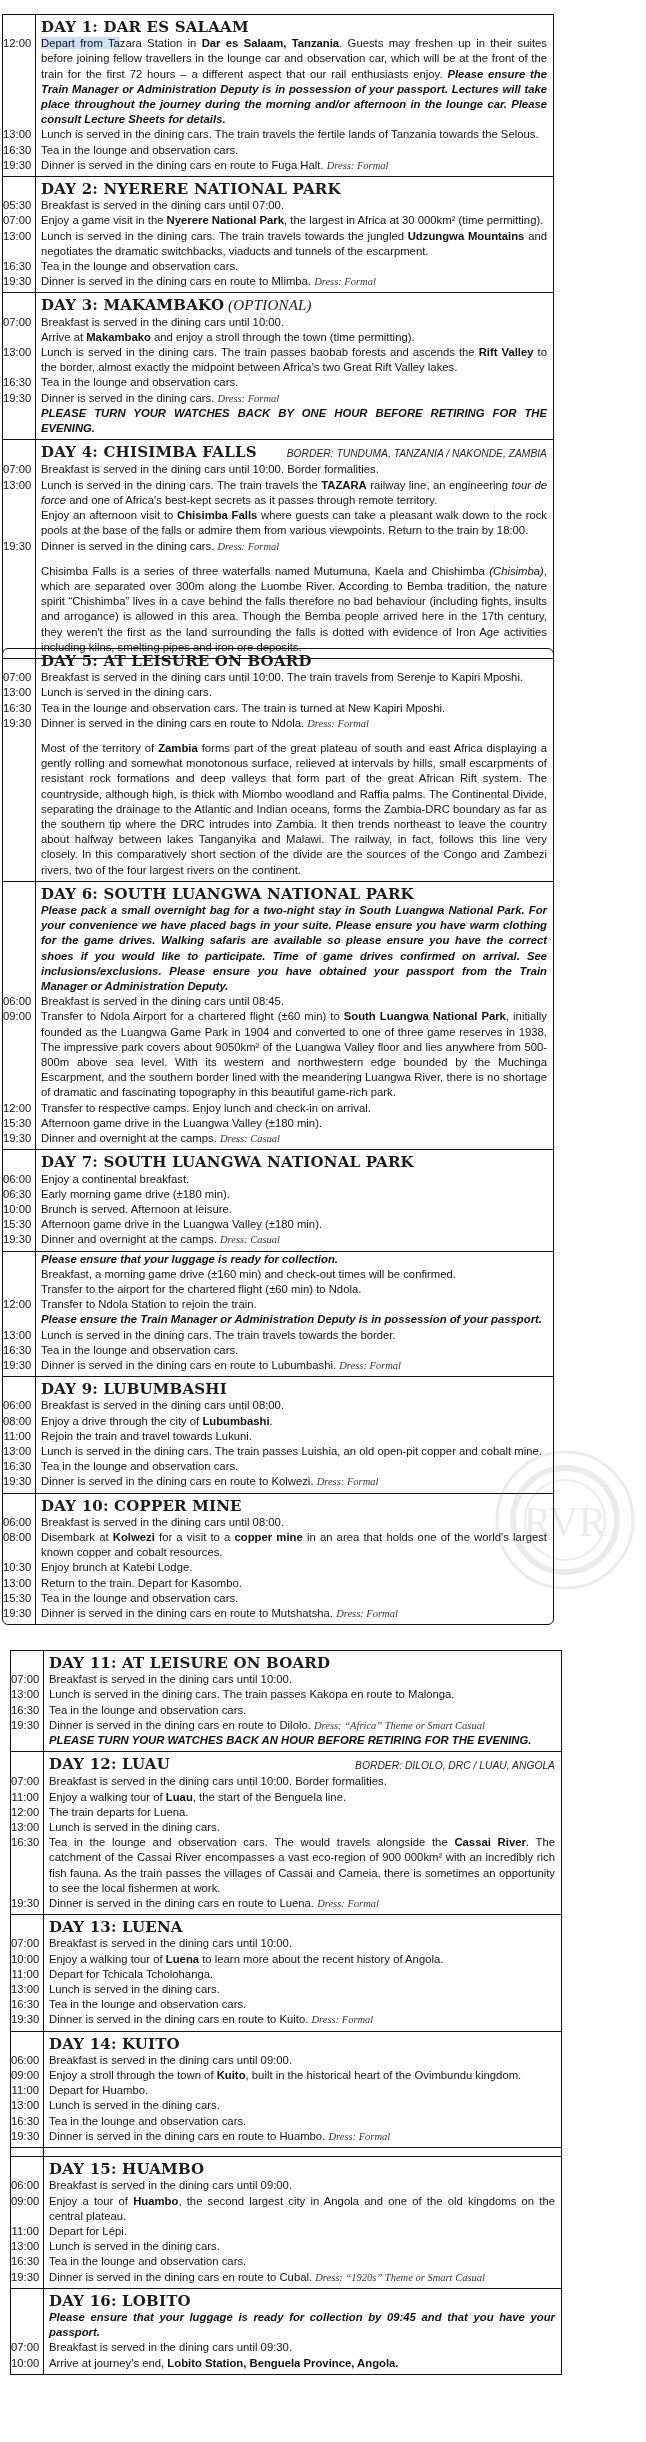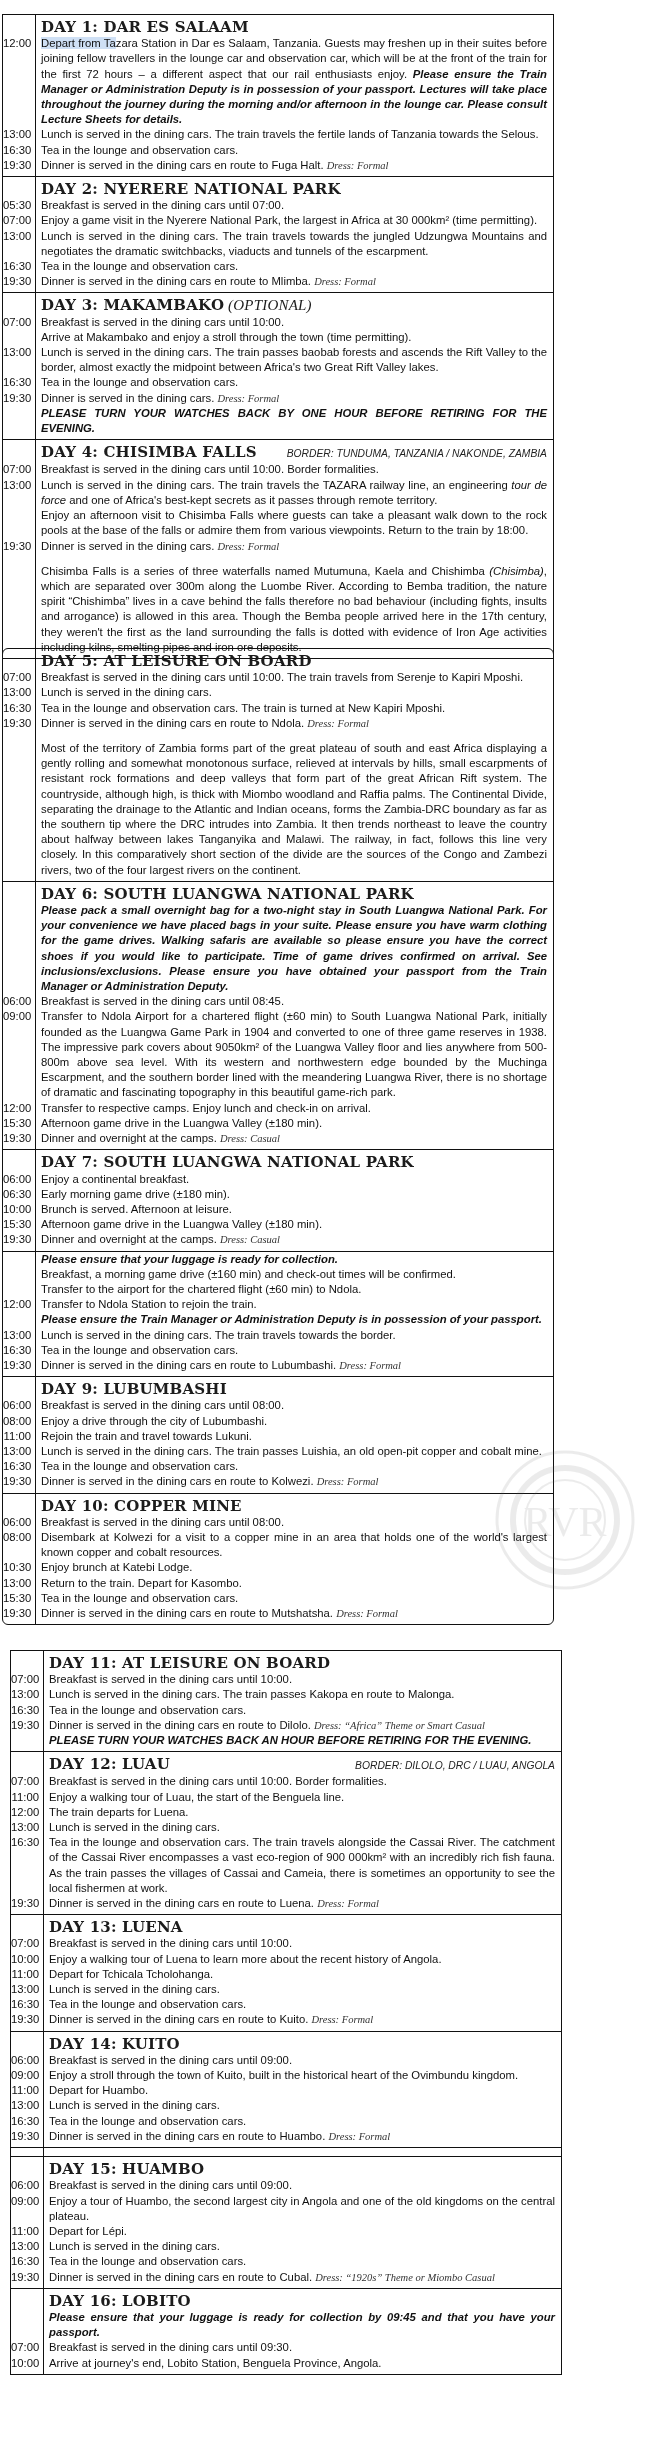--- a/index.html
+++ b/index.html
@@ -10,21 +10,21 @@
   .day:first-child { border-top: none; }
   .row { display: flex; line-height: 15.2px; }
   .time { width: 33px; flex: 0 0 33px; text-align: right; padding-right: 4px; box-sizing: border-box; border-right: 1.5px solid #111; }
   .txt { flex: 1; padding-left: 5px; padding-right: 6px; text-align: justify; }
   .title-row .txt { padding-top: 5px; padding-bottom: 1px; display: flex; align-items: baseline; justify-content: space-between; }
   .day-title { font-family: "DejaVu Serif", "Liberation Serif", serif; font-weight: bold; font-size: 15px; color: #1c1c1c; letter-spacing: 0.2px; }
   .day-title .opt { font-family: "Liberation Serif", serif; font-weight: normal; font-style: italic; font-size: 15px; }
   .border-note { font-style: italic; font-size: 10.3px; color: #222; white-space: nowrap; }
   .dress { font-family: "Liberation Serif", serif; font-style: italic; font-size: 10.5px; color: #333; }
   .bi { font-weight: bold; font-style: italic; }
-  b { font-weight: normal; }
+  b { font-weight: bold; }
   .spacer { height: 10px; }
   .gap-row .txt, .gap-row .time { height: 8px; }
   .hl { background: #cfe0f5; }
   .watermark { position: absolute; left: 490px; top: 1430px; width: 150px; height: 180px; opacity: 0.12; pointer-events: none; }
 </style>
 </head>
 <body>
 
 <div id="doc">
     <div class="block" style="top: 14px;">
@@ -430,21 +430,21 @@
         <div class="row">
           <div class="time">12:00</div>
           <div class="txt"><span>The train departs for Luena.</span></div>
         </div>
         <div class="row">
           <div class="time">13:00</div>
           <div class="txt"><span>Lunch is served in the dining cars.</span></div>
         </div>
         <div class="row">
           <div class="time">16:30</div>
-          <div class="txt"><span>Tea in the lounge and observation cars. The train travels alongside the </span><b>Cassai River</b><span>. The catchment of the Cassai River encompasses a vast eco-region of 900 000km² with an incredibly rich fish fauna. As the train passes the villages of Cassai and Cameia, there is sometimes an opportunity to see the local fishermen at work.</span></div>
+          <div class="txt"><span>Tea in the lounge and observation cars. The would travels alongside the </span><b>Cassai River</b><span>. The catchment of the Cassai River encompasses a vast eco-region of 900 000km² with an incredibly rich fish fauna. As the train passes the villages of Cassai and Cameia, there is sometimes an opportunity to see the local fishermen at work.</span></div>
         </div>
         <div class="row">
           <div class="time">19:30</div>
           <div class="txt"><span>Dinner is served in the dining cars en route to Luena. </span><span class="dress">Dress: Formal</span></div>
         </div>
         <div class="row gap-row">
           <div class="time" style="height:3px"></div>
           <div class="txt" style="height:3px"></div>
         </div>
       </div>
@@ -546,21 +546,21 @@
         <div class="row">
           <div class="time">13:00</div>
           <div class="txt"><span>Lunch is served in the dining cars.</span></div>
         </div>
         <div class="row">
           <div class="time">16:30</div>
           <div class="txt"><span>Tea in the lounge and observation cars.</span></div>
         </div>
         <div class="row">
           <div class="time">19:30</div>
-          <div class="txt"><span>Dinner is served in the dining cars en route to Cubal. </span><span class="dress">Dress: “1920s” Theme or Miombo Casual</span></div>
+          <div class="txt"><span>Dinner is served in the dining cars en route to Cubal. </span><span class="dress">Dress: “1920s” Theme or Smart Casual</span></div>
         </div>
         <div class="row gap-row">
           <div class="time" style="height:3px"></div>
           <div class="txt" style="height:3px"></div>
         </div>
       </div>
       <div class="day">
         <div class="row title-row">
           <div class="time"></div>
           <div class="txt">

